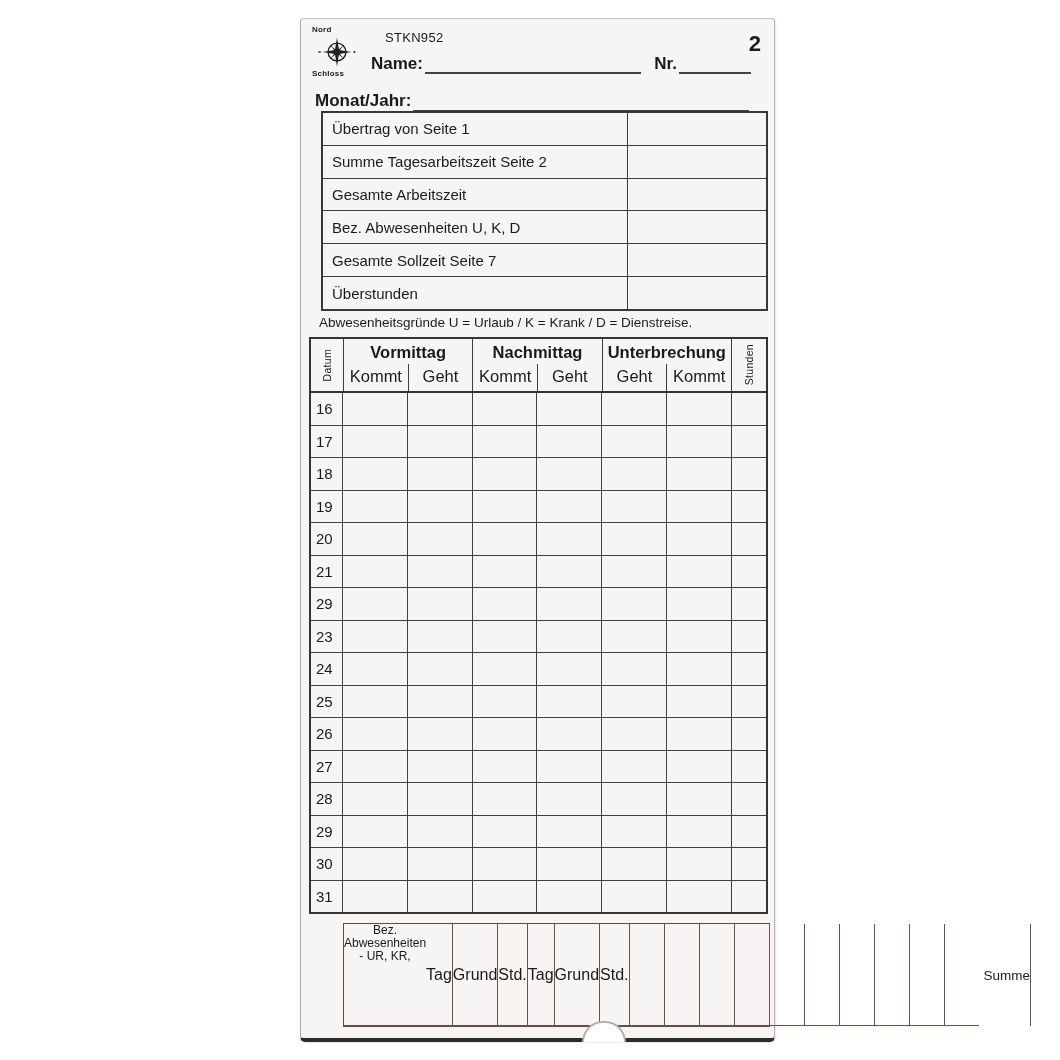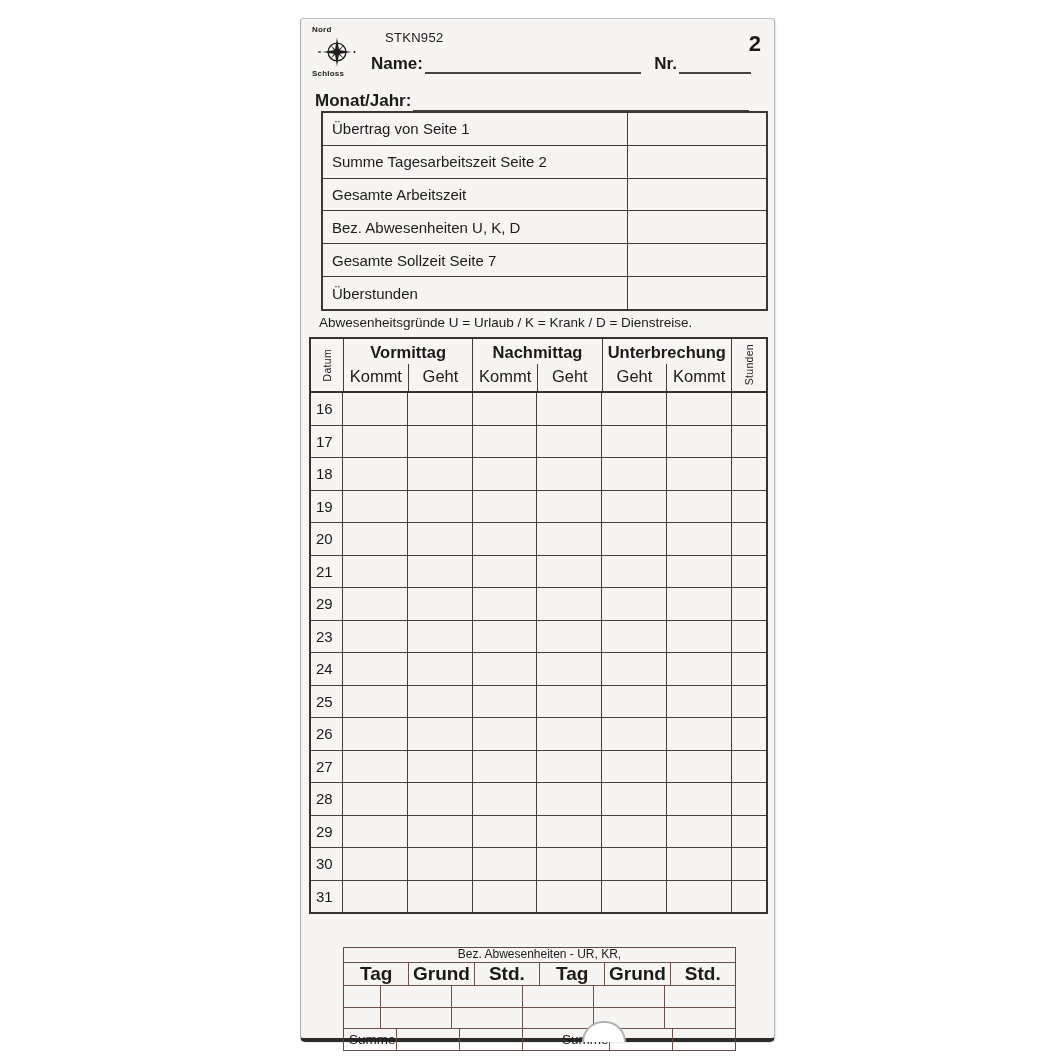--- a/index.html
+++ b/index.html
@@ -58,26 +58,26 @@
   .mt-body{flex:1;display:flex;flex-direction:column;}
   .mt-row{flex:1;display:flex;border-bottom:1.5px solid #45403c;box-sizing:border-box;}
   .mt-row:last-child{border-bottom:none;}
   .mt-cell-date{flex:0 0 32px;box-sizing:border-box;border-right:1.5px solid #45403c;
     display:flex;align-items:center;padding-left:5px;font-size:15px;}
   .mt-cell{flex:1;border-right:1.5px solid #45403c;box-sizing:border-box;}
   .mt-cell-stunden{flex:0 0 34px;}
 
   
   .abs-table{
-    position:absolute;left:42px;top:928px;width:393px;height:104px;
-    border:1.6px solid #5f4b44;box-sizing:border-box;display:flex;flex-direction:column;
+    position:absolute;left:42px;top:904px;width:427px;height:104px;
+    border:1.6px solid #5f4b44;box-sizing:border-box;display:flex;
   }
   .abs-title{flex:0 0 14px;text-align:center;font-size:12px;line-height:13px;border-bottom:1.3px solid #6e5049;}
   .abs-head{flex:0 0 22px;display:flex;border-bottom:1.3px solid #6e5049;}
-  .abs-head .abs-cell{display:flex;align-items:center;justify-content:center;font-size:19px;font-weight:bold;}
+  .abs-head .abs-cell{display:flex;align-items:center;justify-content:center;font-size:16px;}
   .abs-row{flex:1;display:flex;border-bottom:1.3px solid #6e5049;gap:34px;}
   .abs-row:last-child{border-bottom:none;}
   .abs-cell{flex:1;border-right:1.3px solid #6e5049;box-sizing:border-box;}
   .abs-cell:last-child{border-right:none;}
   .abs-summe{display:flex;align-items:center;padding-left:5px;font-size:13.5px;}
 
   
   .notch{
     position:absolute;left:281px;bottom:-4px;width:44px;height:21px;
     background:#ffffff;border:2px solid #b2b0ae;border-bottom:none;

